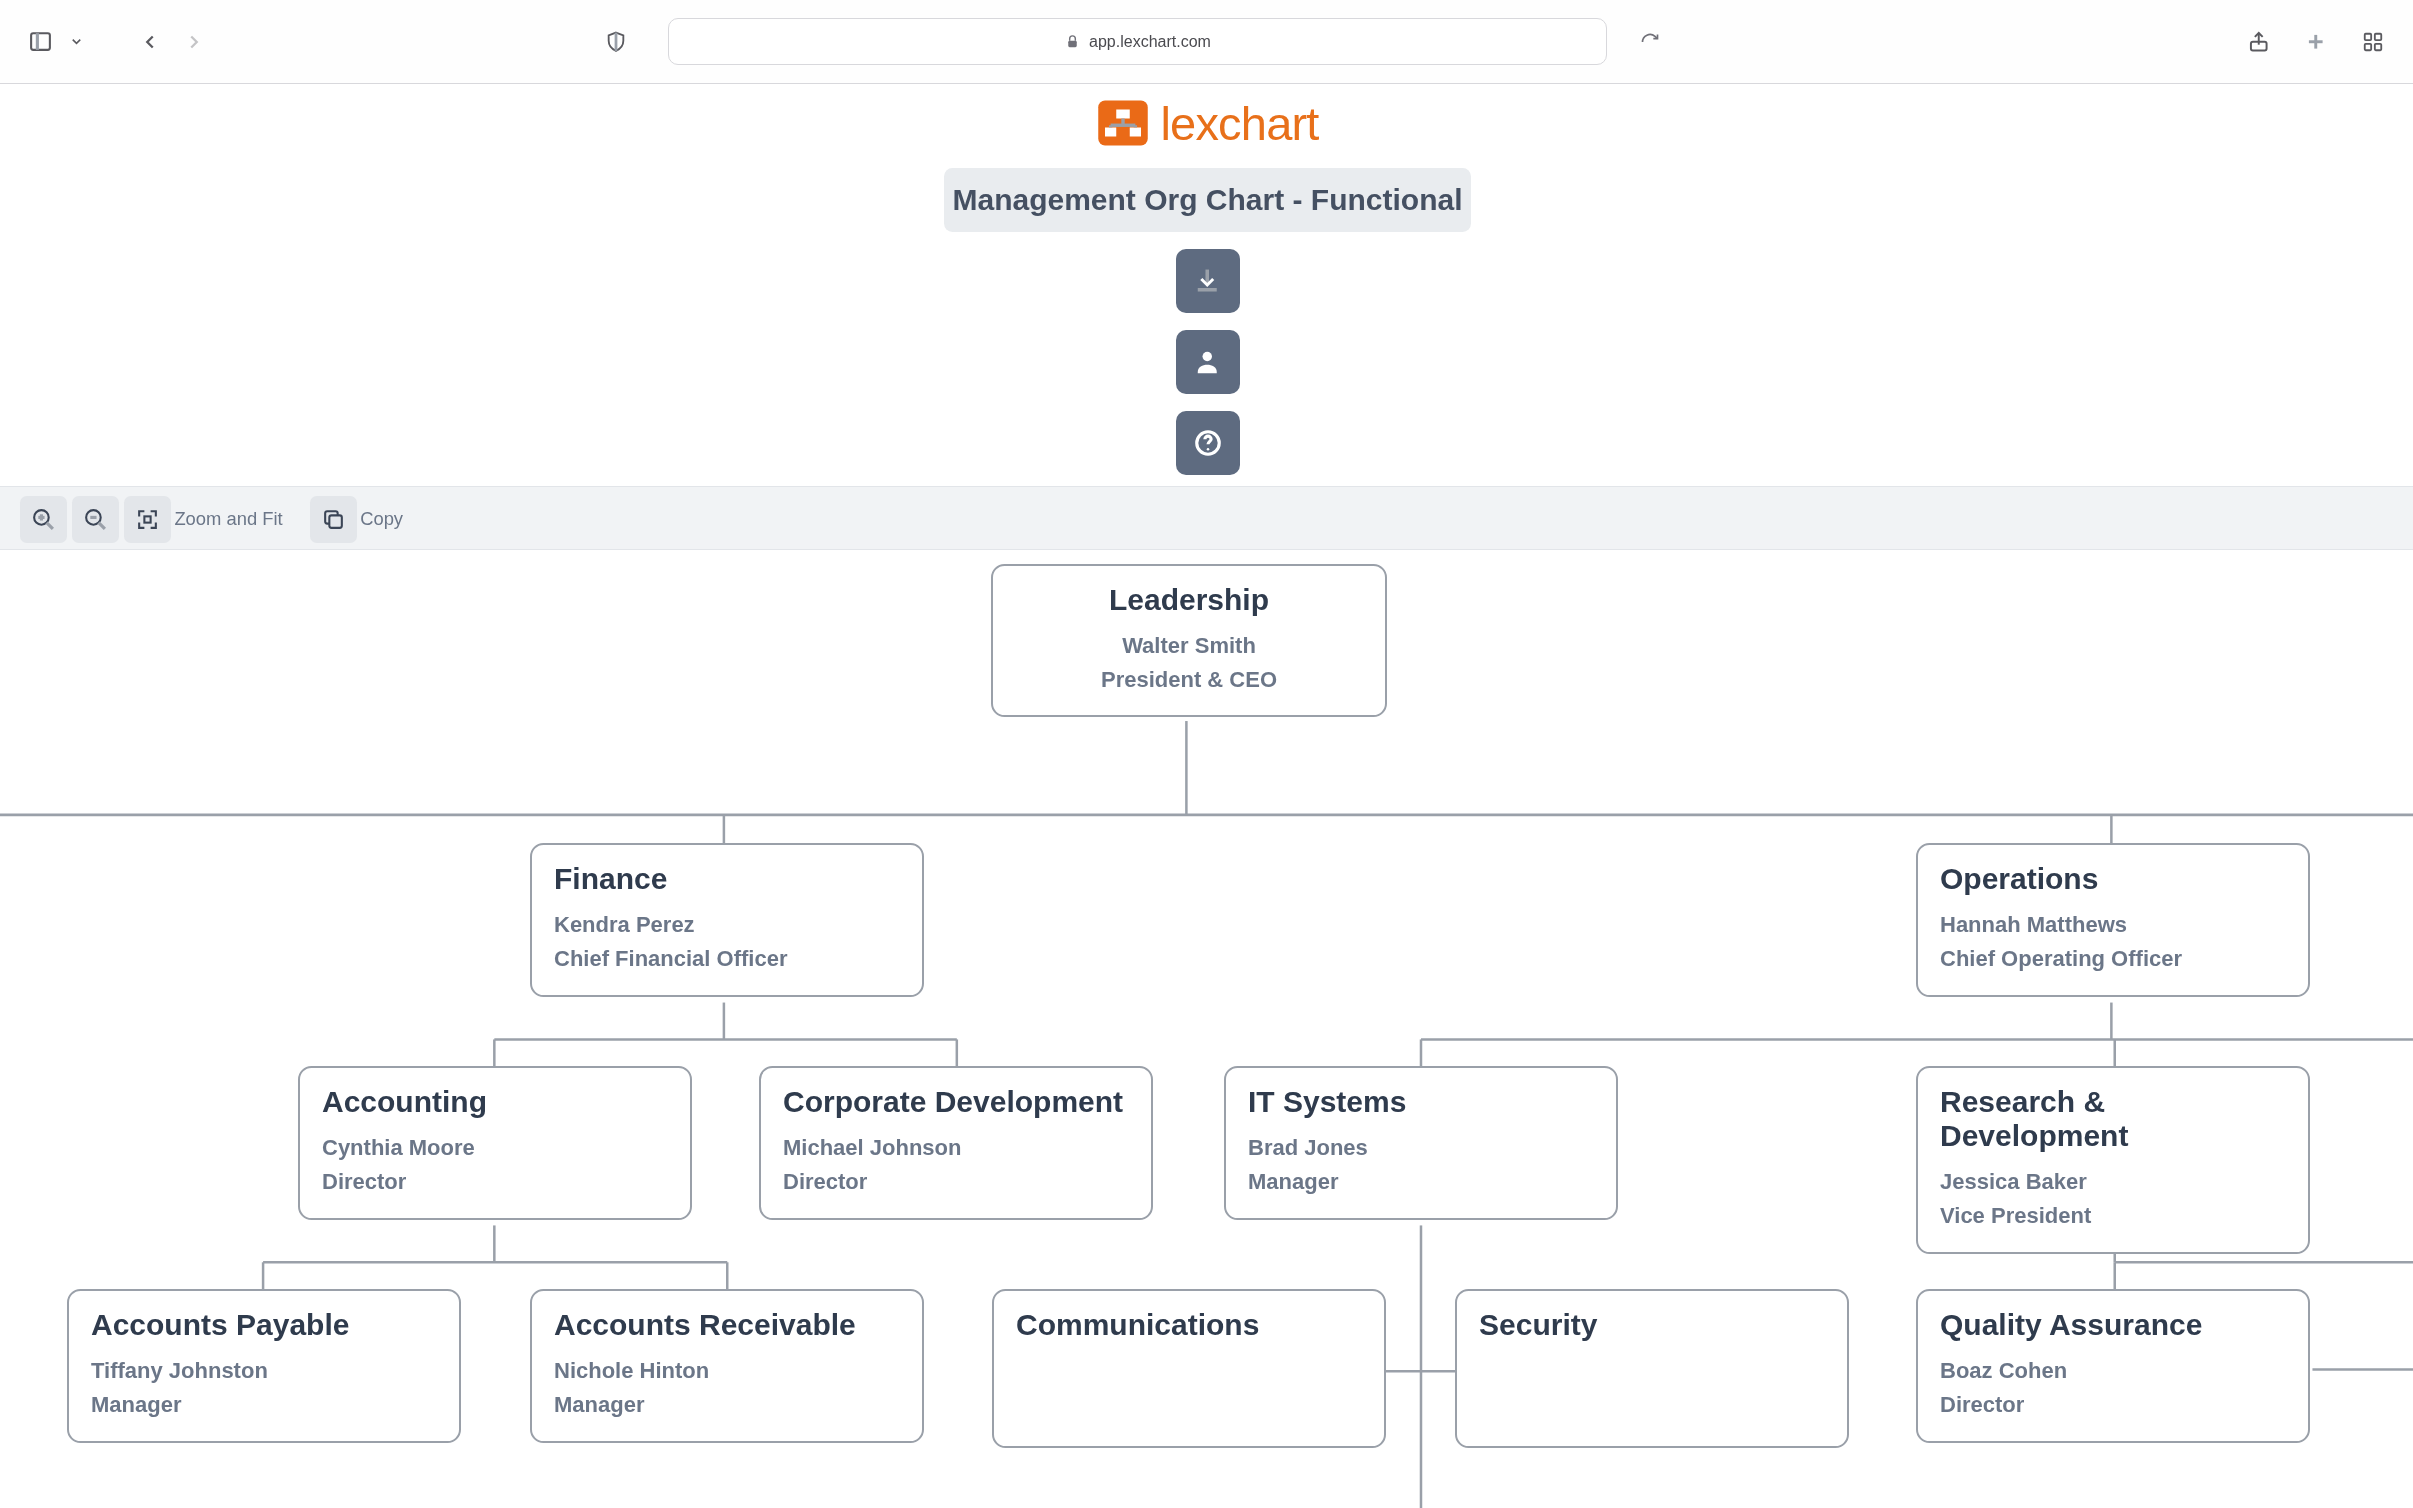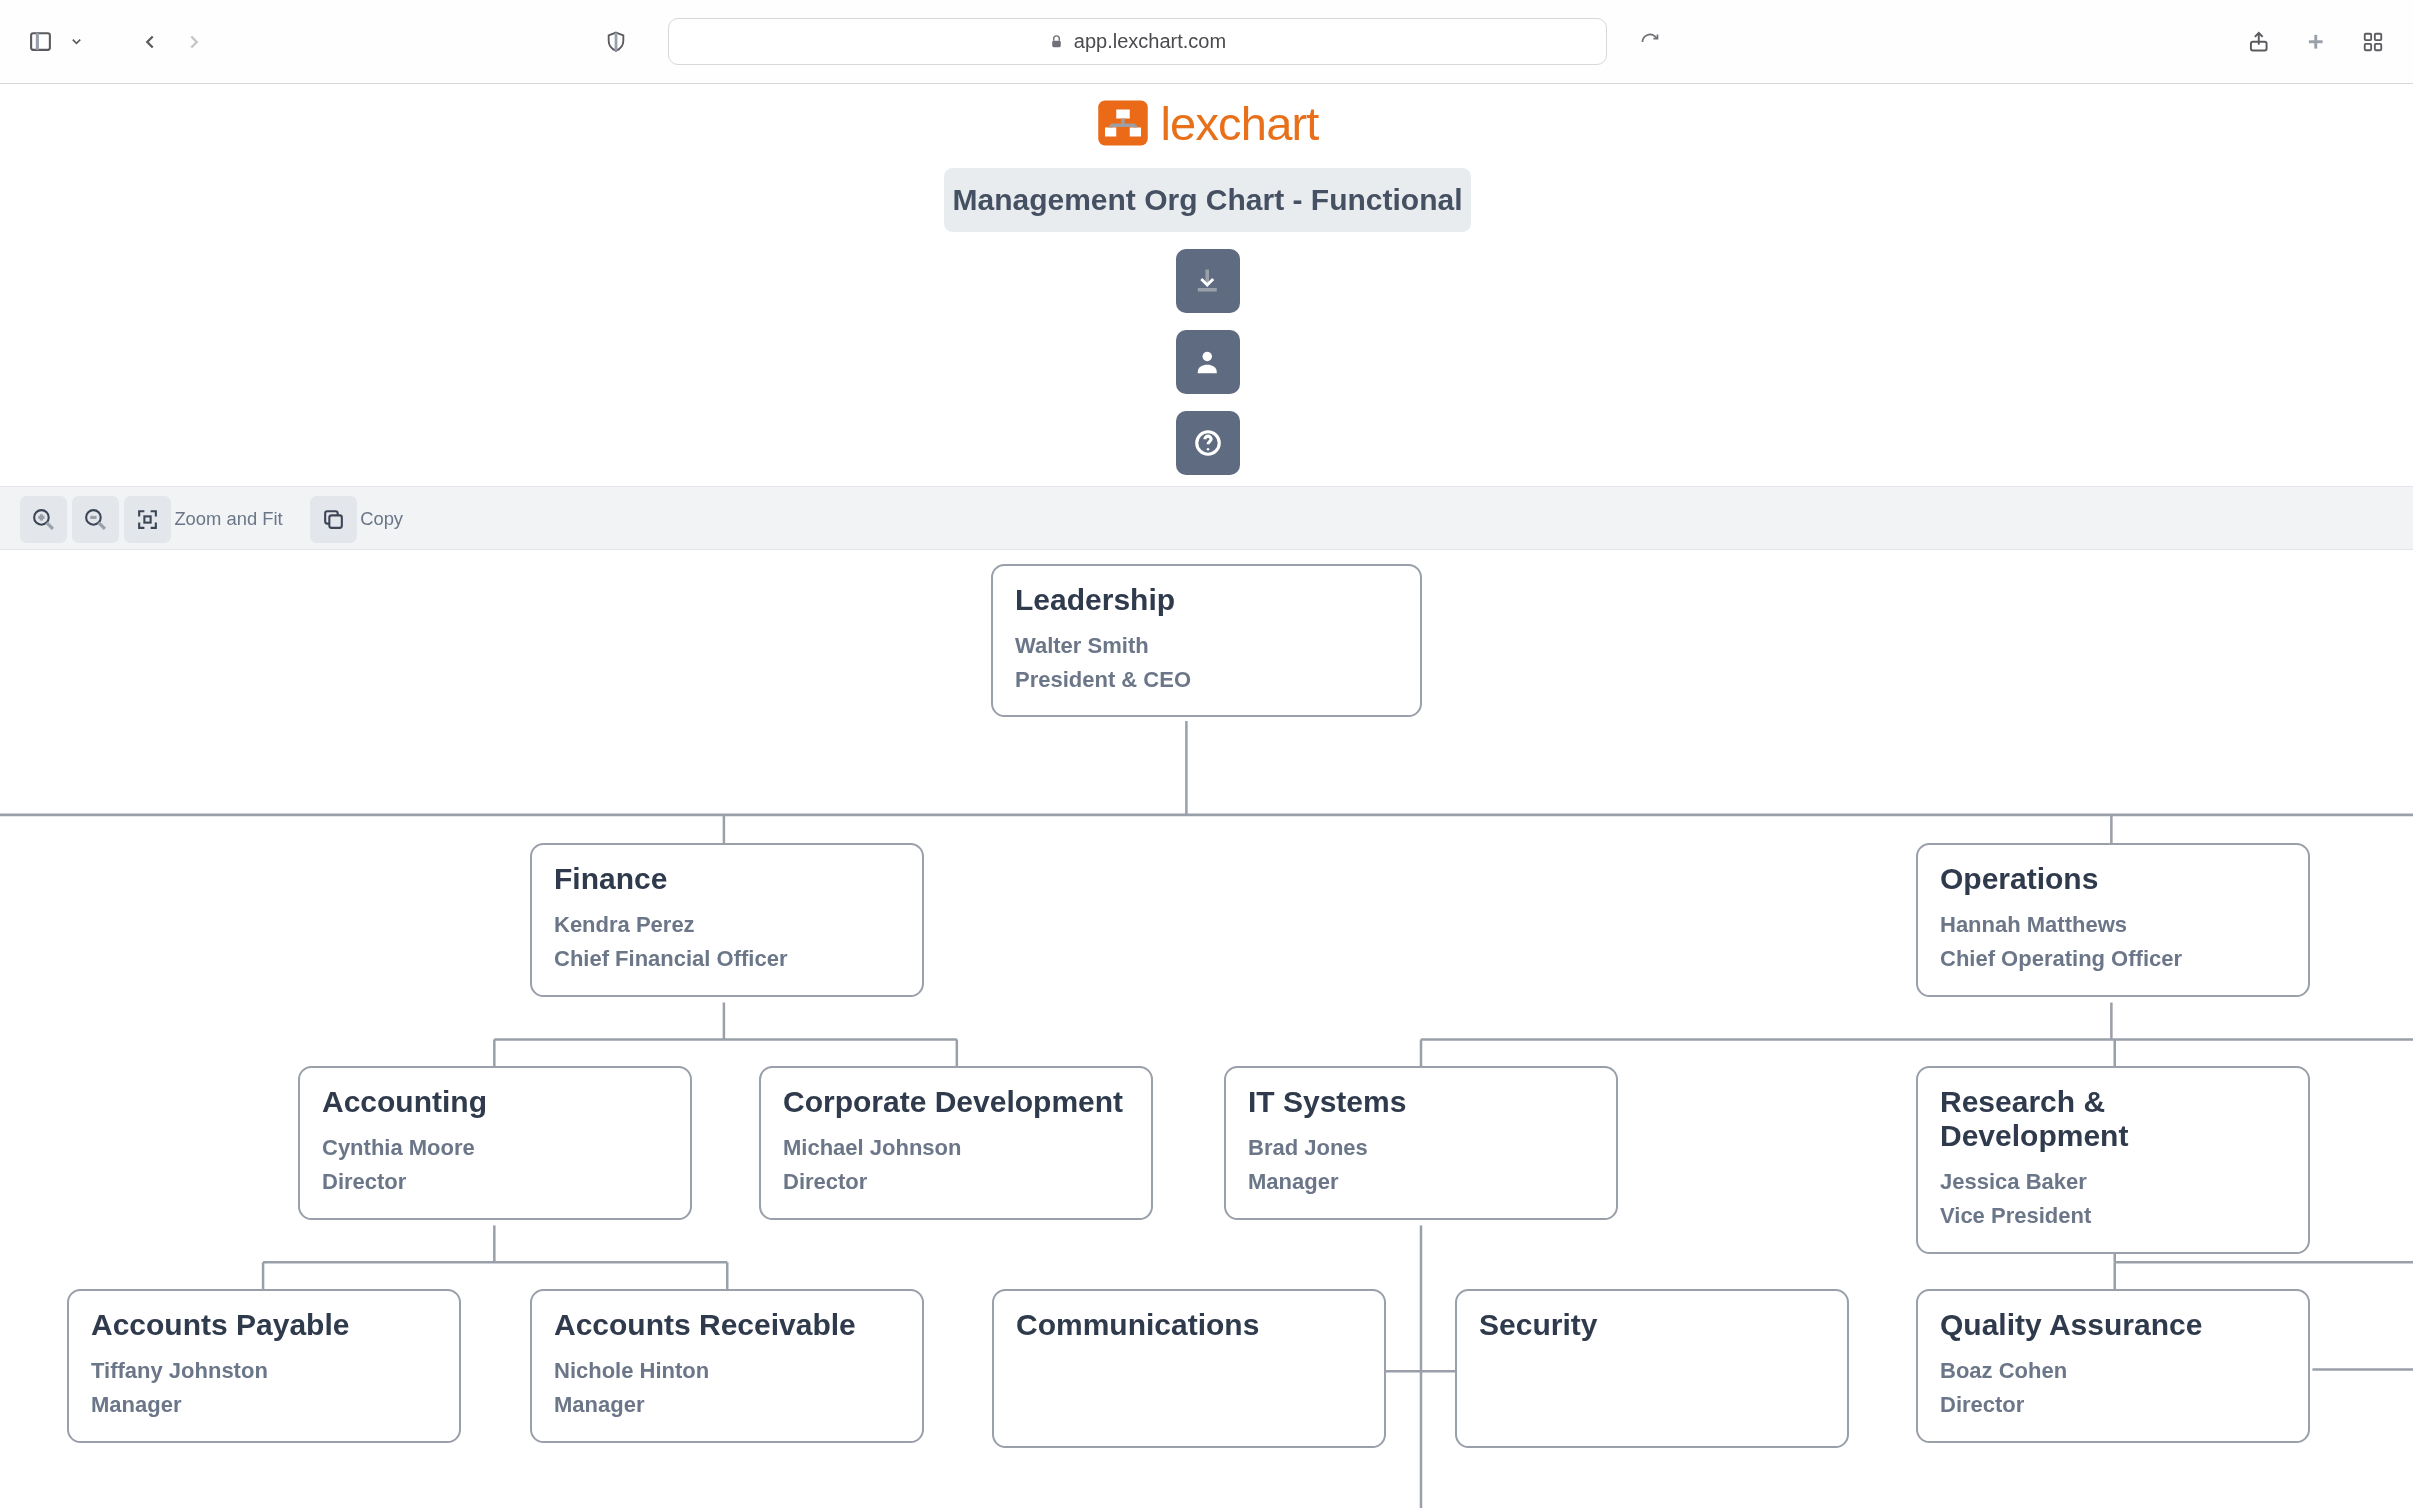--- a/index.html
+++ b/index.html
@@ -17,21 +17,21 @@
     background:#fefefe;
   }
   .chrome-btn {
     width:40px; height:40px; display:flex; align-items:center; justify-content:center;
     border-radius:6.7px; color:#5a5a5f;
   }
   .chrome-group { display:flex; align-items:center; gap:3.4px; }
   .addr-bar {
     flex:1; max-width:939px; height:47px; border:0.8px solid #d8d8dc; border-radius:10px;
     display:flex; align-items:center; justify-content:center; gap:8.4px;
-    color:#4a4a4f; font-size:20px; background:#fff; margin-left:17px;
+    color:#4a4a4f; font-size:16px; background:#fff; margin-left:17px;
   }
   .addr-right { display:flex; align-items:center; gap:17px; margin-left:auto; }
 
   
   .app-header {
     display:flex; align-items:center; gap:17px;
     padding: 11.7px 20px 11.7px 22px;
     background:#fff;
     flex-direction:column;
   }
@@ -272,21 +272,21 @@
     <line x1="1696" y1="980" x2="1696" y2="1148"></line>
     <line x1="1420" y1="1148" x2="1696" y2="1148"></line>
 
     <line x1="2524" y1="806" x2="2524" y2="850"></line>
     <line x1="2524" y1="850" x2="2880" y2="850"></line>
     <line x1="2524" y1="850" x2="2524" y2="882"></line>
 
     <line x1="2760" y1="978" x2="2880" y2="978"></line>
   </svg>
 
-  <div class="node" style="left:991px; top:13.4px; width:431px;">
+  <div class="node" style="left:991px; top:13.4px; width:396px;text-align:center;">
     <div class="node-title">Leadership</div>
     <div class="node-person">Walter Smith</div>
     <div class="node-role">President &amp; CEO</div>
   </div>
 
   <div class="node" style="left:530px; top:293px; width:394px;">
     <div class="node-title">Finance</div>
     <div class="node-person">Kendra Perez</div>
     <div class="node-role">Chief Financial Officer</div>
   </div>

